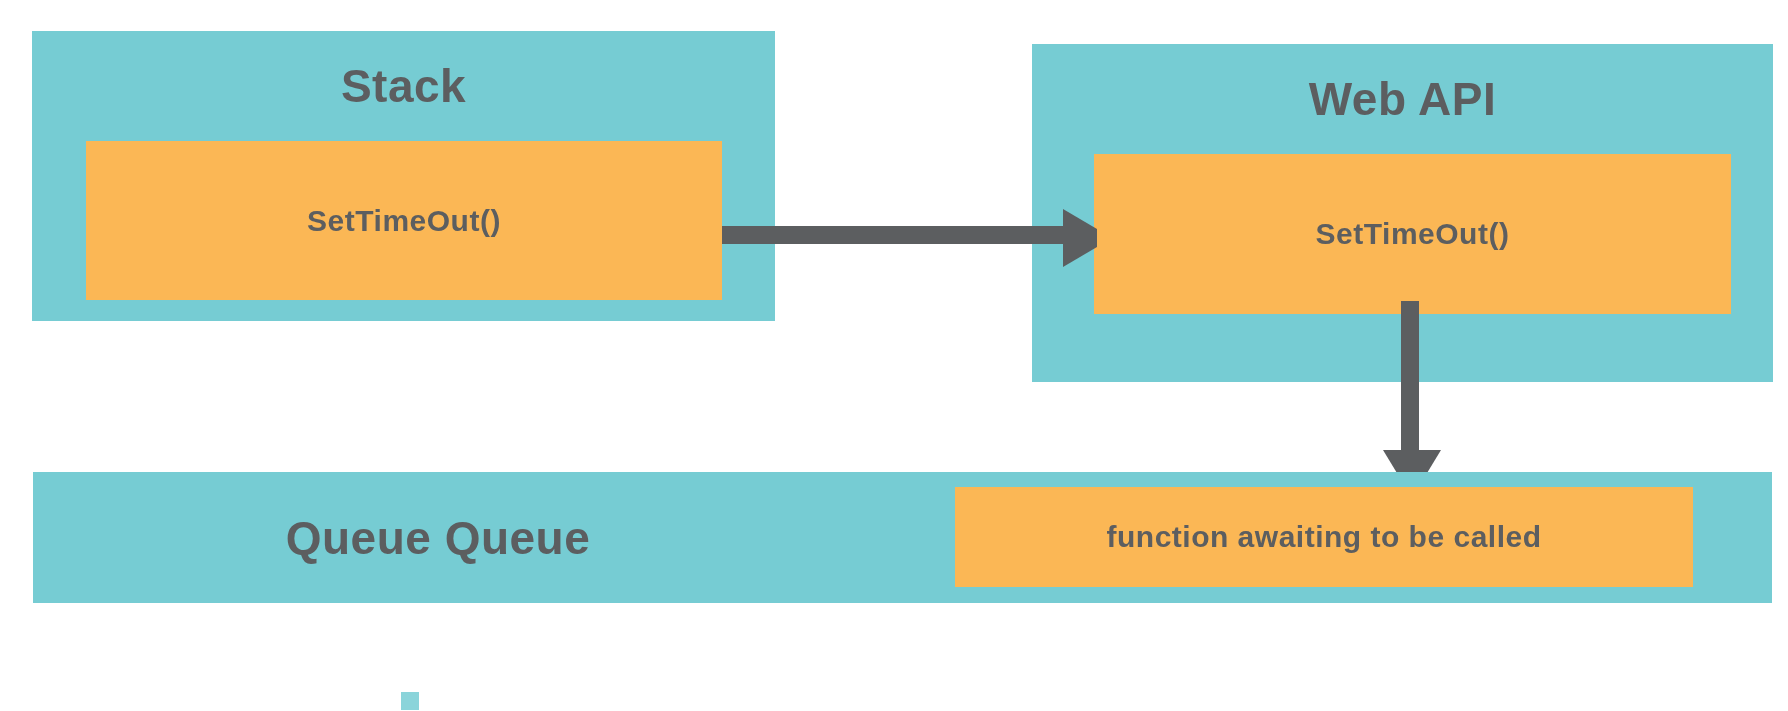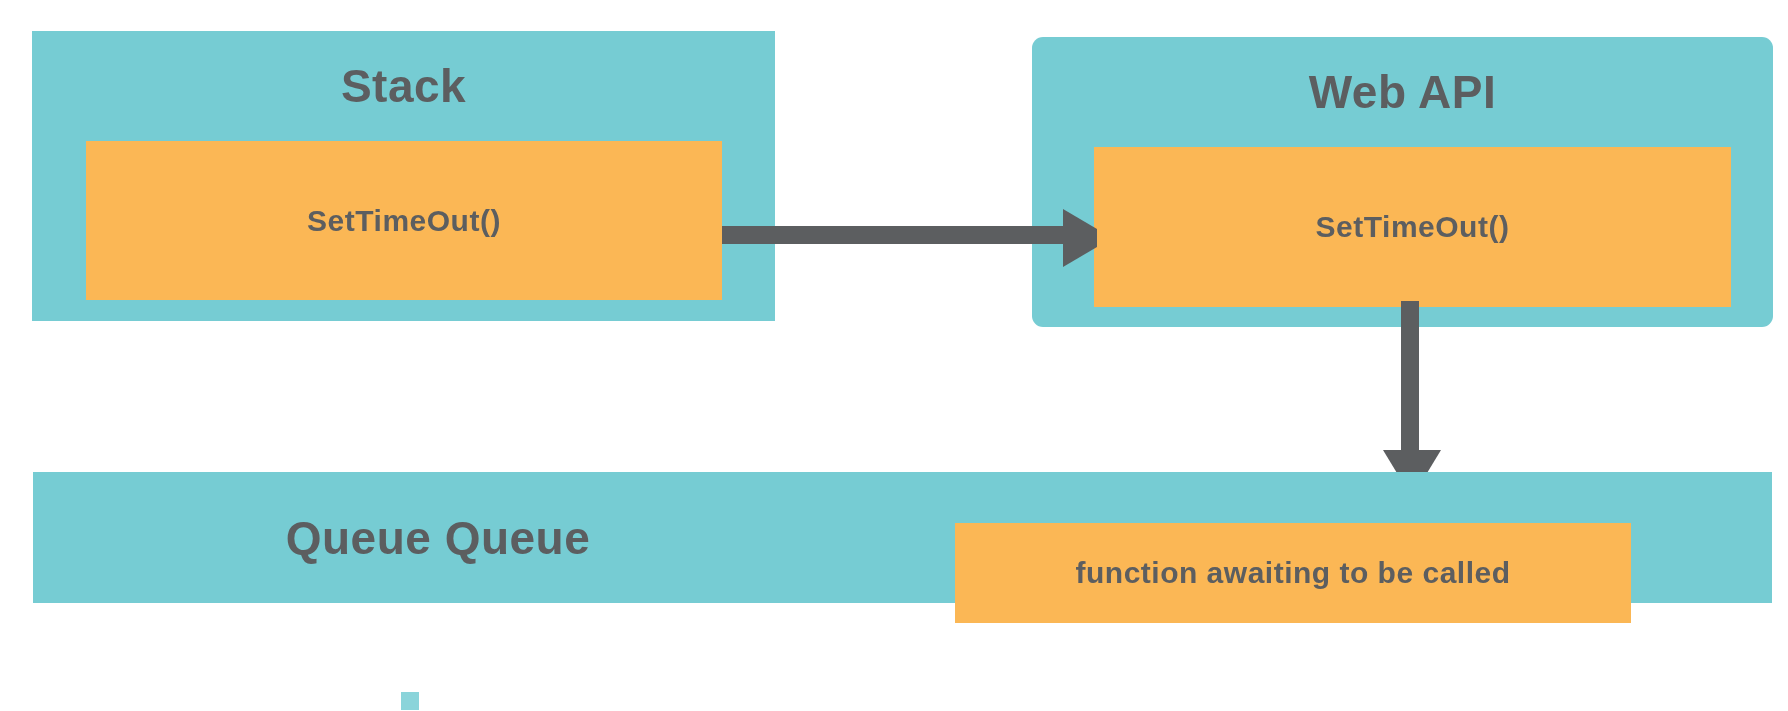--- a/index.html
+++ b/index.html
@@ -49,28 +49,28 @@
     font-size: 30px;
     font-weight: 700;
     color: var(--c-text);
     letter-spacing: 0.5px;
     white-space: nowrap;
   }
   
   #stack-box { left: 23px; top: 22px; width: 743px; height: 290px; }
   #stack-item { left: 54px; top: 110px; width: 636px; height: 159px; }
   
-  #webapi-box { left: 1023px; top: 28px; width: 741px; height: 290px; border-radius: 11px; }
+  #webapi-box { left: 1023px; top: 35px; width: 741px; height: 338px; }
   #webapi-item { left: 62px; top: 110px; width: 637px; height: 160px; }
   
   #eventqueue-bar { left: 24px; top: 463px; width: 1739px; height: 131px; }
   #eventqueue-title {
     width: 810px; height: 131px;
   }
-  #eventqueue-item { left: 922px; top: 15px; width: 676px; height: 100px; margin-top: 36px; }
+  #eventqueue-item { left: 922px; top: 15px; width: 738px; height: 100px; }
   
   .arrow-line-h {
     position: absolute;
     left: 713px; top: 217px;
     width: 341px; height: 5px;
     background: var(--c-arrow);
   }
   .arrow-head-right {
     position: absolute;
     left: 1054px; top: 200px;

